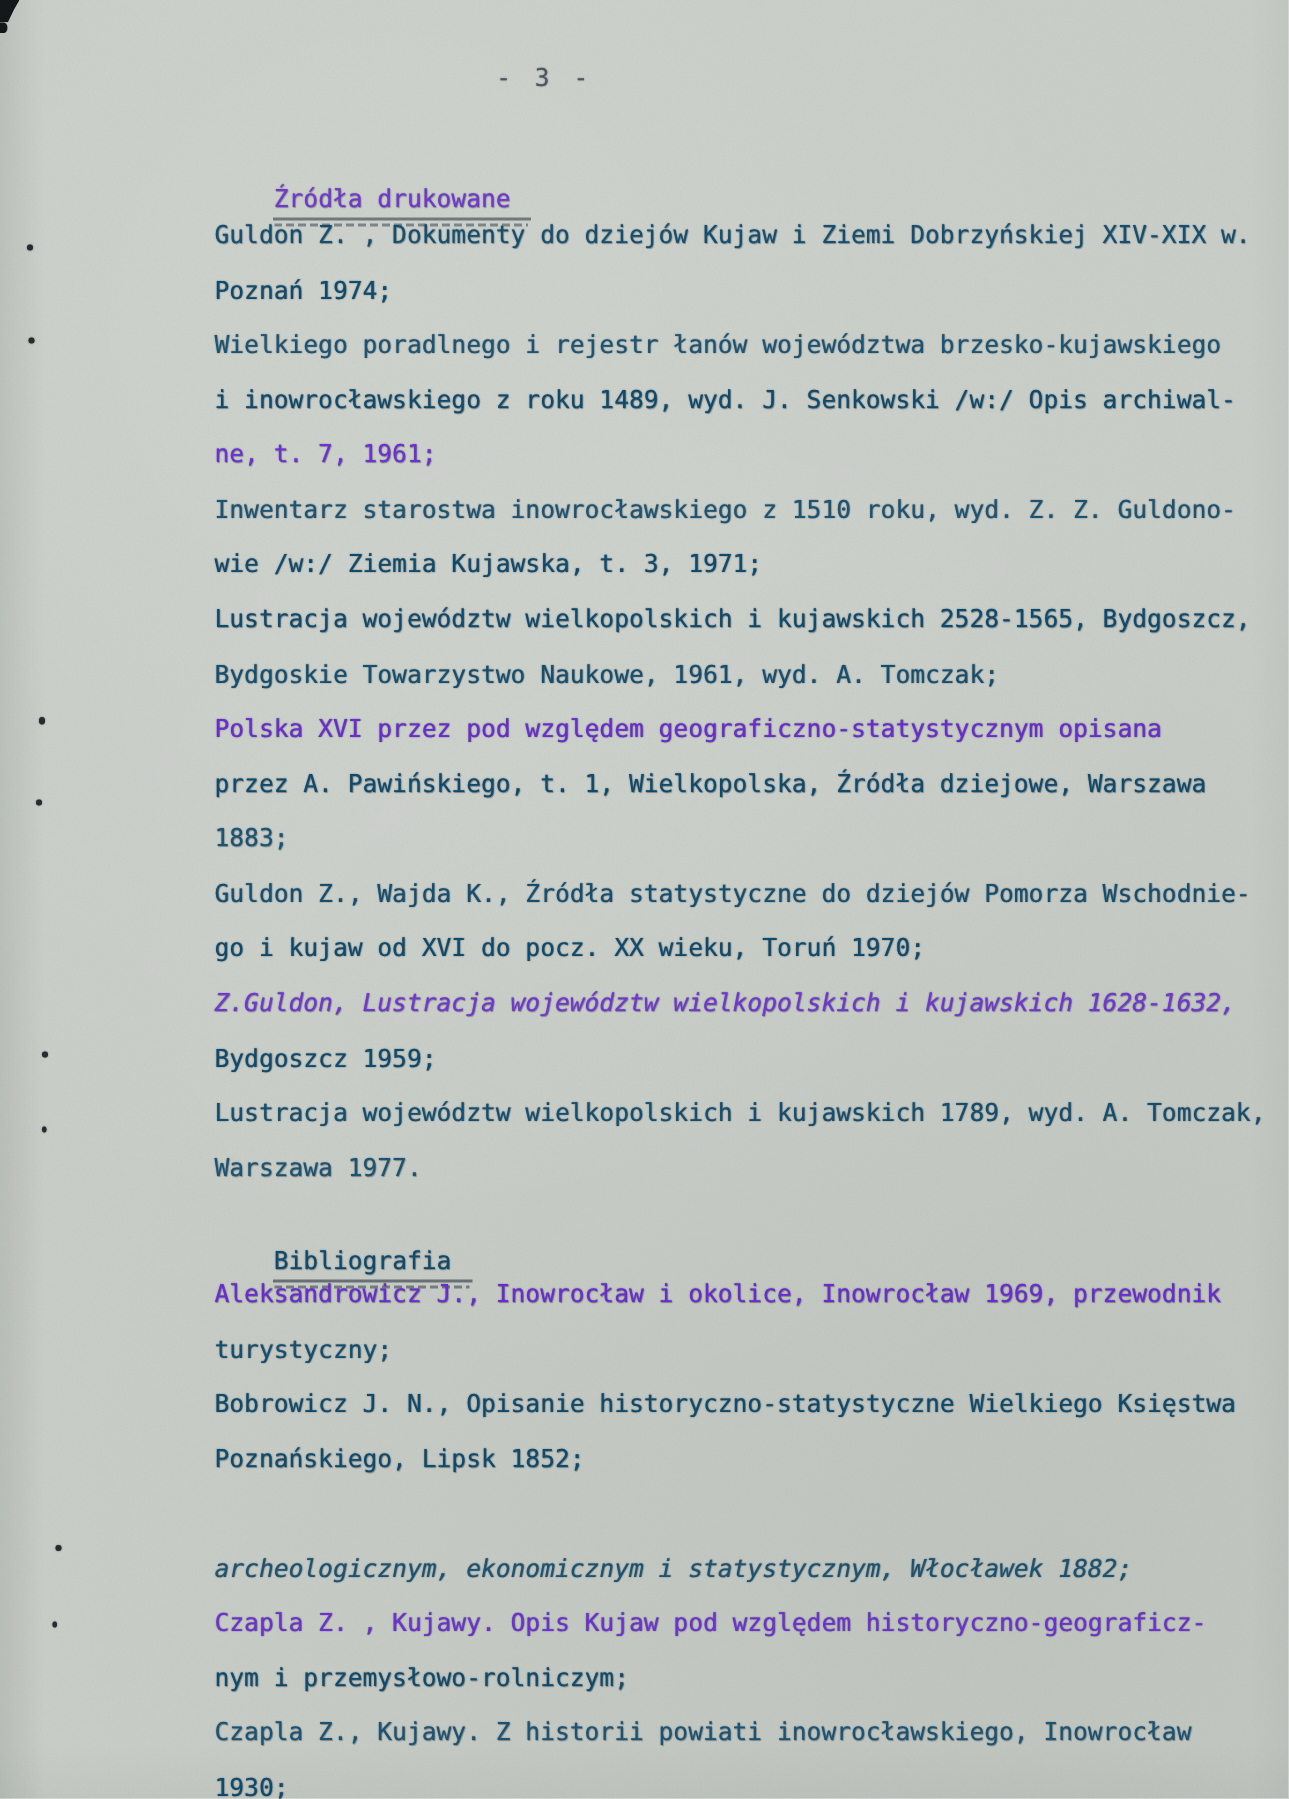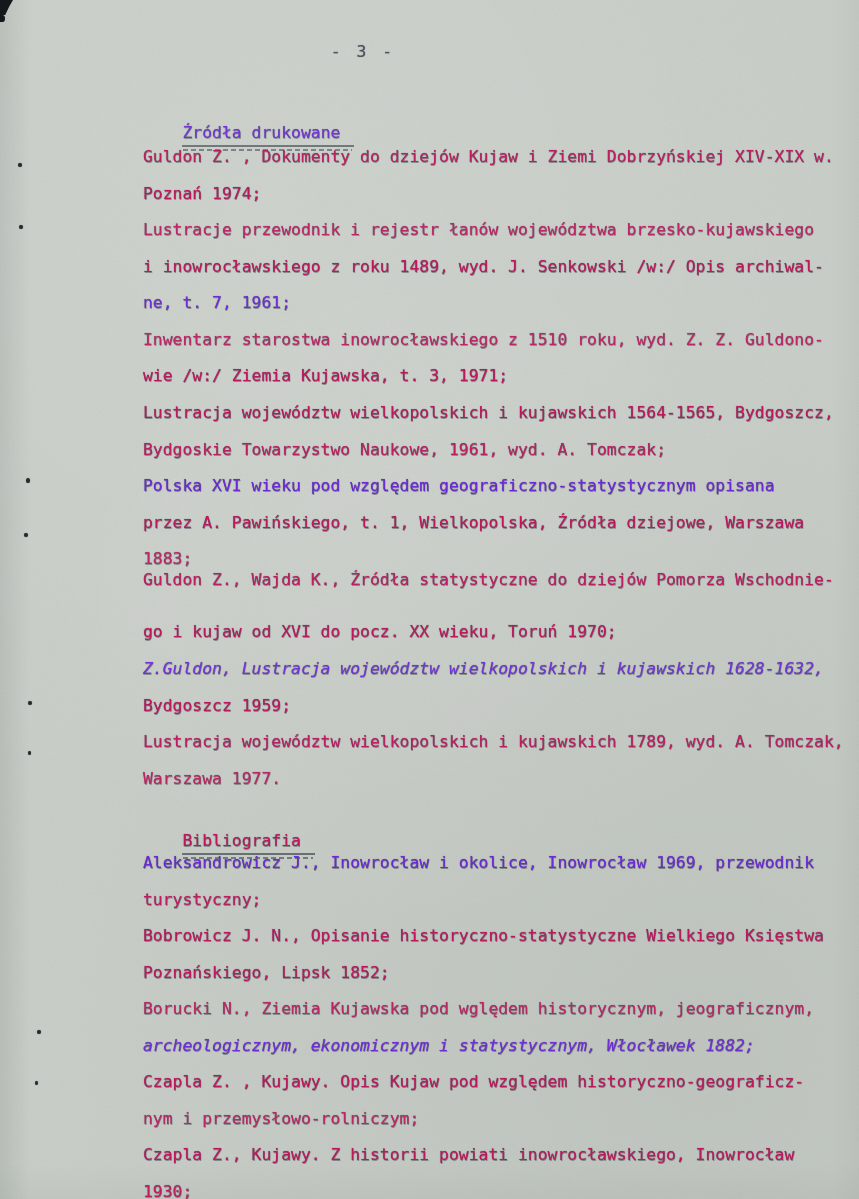--- a/index.html
+++ b/index.html
@@ -12,21 +12,21 @@
       radial-gradient(60% 40% at 50% 50%, rgba(255,255,255,0.05), rgba(0,0,0,0) 80%),
       linear-gradient(90deg, rgba(85,95,90,0.14), rgba(0,0,0,0) 3.5%),
       linear-gradient(270deg, rgba(85,95,90,0.06), rgba(0,0,0,0) 3%),
       linear-gradient(0deg, rgba(85,95,90,0.06), rgba(0,0,0,0) 3%);
     font-family:"DejaVu Sans Mono","Liberation Mono",monospace;
   }
   .page { position:absolute; inset:0; }
   .tline {
     position:absolute; left:143px; white-space:pre;
     font-size:16.4px; line-height:20px;
-    color:#be185d;
+    color:#0c4a6e;
     text-shadow:0 0 1px rgba(77,87,95,0.85), 0.5px 0.5px 0.6px rgba(58,68,76,0.45);
   }
   .tline:nth-of-type(3n)   { opacity:0.92; }
   .tline:nth-of-type(4n+1) { opacity:0.96; }
   .tline:nth-of-type(5n+2) { color:#6d28d9; }
   .pagenum {
     position:absolute; top:42px; left:143px; width:440px; text-align:center;
     font-size:16.4px; color:#4d575f; letter-spacing:3px;
     text-shadow:0 0 1px rgba(77,87,95,0.85);
   }
@@ -80,45 +80,44 @@
   <div class="speck" style="left:35px; top:1081px; width:3px; height:4px;"></div>
 
   <div class="pagenum">- 3 -</div>
 
   <div class="tline" style="top:103px;">
     <span class="heading-text">Źródła drukowane</span>
   </div>
 
   <div class="tline" style="top:147px;">Guldon Z. , Dokumenty do dziejów Kujaw i Ziemi Dobrzyńskiej XIV-XIX w.</div>
   <div class="tline" style="top:184px;">Poznań 1974;</div>
-  <div class="tline" style="top:220px;">Lustracje przewodnik i rejestr łanów województwa brzesko-kujawskiego</div>
+  <div class="tline" style="top:220px;">Wielkiego poradlnego i rejestr łanów województwa brzesko-kujawskiego</div>
   <div class="tline" style="top:257px;">i inowrocławskiego z roku 1489, wyd. J. Senkowski /w:/ Opis archiwal-</div>
   <div class="tline" style="top:293px;">ne, t. 7, 1961;</div>
   <div class="tline" style="top:330px;">Inwentarz starostwa inowrocławskiego z 1510 roku, wyd. Z. Z. Guldono-</div>
   <div class="tline" style="top:366px;">wie /w:/ Ziemia Kujawska, t. 3, 1971;</div>
-  <div class="tline" style="top:403px;">Lustracja województw wielkopolskich i kujawskich 1564-1565, Bydgoszcz,</div>
+  <div class="tline" style="top:403px;">Lustracja województw wielkopolskich i kujawskich 2528-1565, Bydgoszcz,</div>
   <div class="tline" style="top:440px;">Bydgoskie Towarzystwo Naukowe, 1961, wyd. A. Tomczak;</div>
-  <div class="tline" style="top:476px;">Polska XVI wieku pod względem geograficzno-statystycznym opisana</div>
+  <div class="tline" style="top:476px;">Polska XVI przez pod względem geograficzno-statystycznym opisana</div>
   <div class="tline" style="top:513px;">przez A. Pawińskiego, t. 1, Wielkopolska, Źródła dziejowe, Warszawa</div>
   <div class="tline" style="top:549px;">1883;</div>
-  <div class="tline" style="top:570px;">Guldon Z., Wajda K., Źródła statystyczne do dziejów Pomorza Wschodnie-</div>
+  <div class="tline" style="top:586px;">Guldon Z., Wajda K., Źródła statystyczne do dziejów Pomorza Wschodnie-</div>
   <div class="tline" style="top:622px;">go i kujaw od XVI do pocz. XX wieku, Toruń 1970;</div>
   <div class="tline" style="top:659px;font-style:italic;">Z.Guldon, Lustracja województw wielkopolskich i kujawskich 1628-1632,</div>
   <div class="tline" style="top:696px;">Bydgoszcz 1959;</div>
   <div class="tline" style="top:732px;">Lustracja województw wielkopolskich i kujawskich 1789, wyd. A. Tomczak,</div>
   <div class="tline" style="top:769px;">Warszawa 1977.</div>
 
   <div class="tline" style="top:811px;">
     <span class="heading-text">Bibliografia</span>
   </div>
 
   <div class="tline" style="top:853px;">Aleksandrowicz J., Inowrocław i okolice, Inowrocław 1969, przewodnik</div>
   <div class="tline" style="top:890px;">turystyczny;</div>
   <div class="tline" style="top:926px;text-align:center;">Bobrowicz J. N., Opisanie historyczno-statystyczne Wielkiego Księstwa</div>
   <div class="tline" style="top:963px;">Poznańskiego, Lipsk 1852;</div>
-  <div class="tline" style="top:999px;">Borucki N., Ziemia Kujawska pod wględem historycznym, jeograficznym,</div>
   <div class="tline" style="top:1036px;font-style:italic;">archeologicznym, ekonomicznym i statystycznym, Włocławek 1882;</div>
   <div class="tline" style="top:1072px;">Czapla Z. , Kujawy. Opis Kujaw pod względem historyczno-geograficz-</div>
   <div class="tline" style="top:1109px;">nym i przemysłowo-rolniczym;</div>
   <div class="tline" style="top:1145px;">Czapla Z., Kujawy. Z historii powiati inowrocławskiego, Inowrocław</div>
   <div class="tline" style="top:1182px;">1930;</div>
 
 </div>
 
 </body></html>

